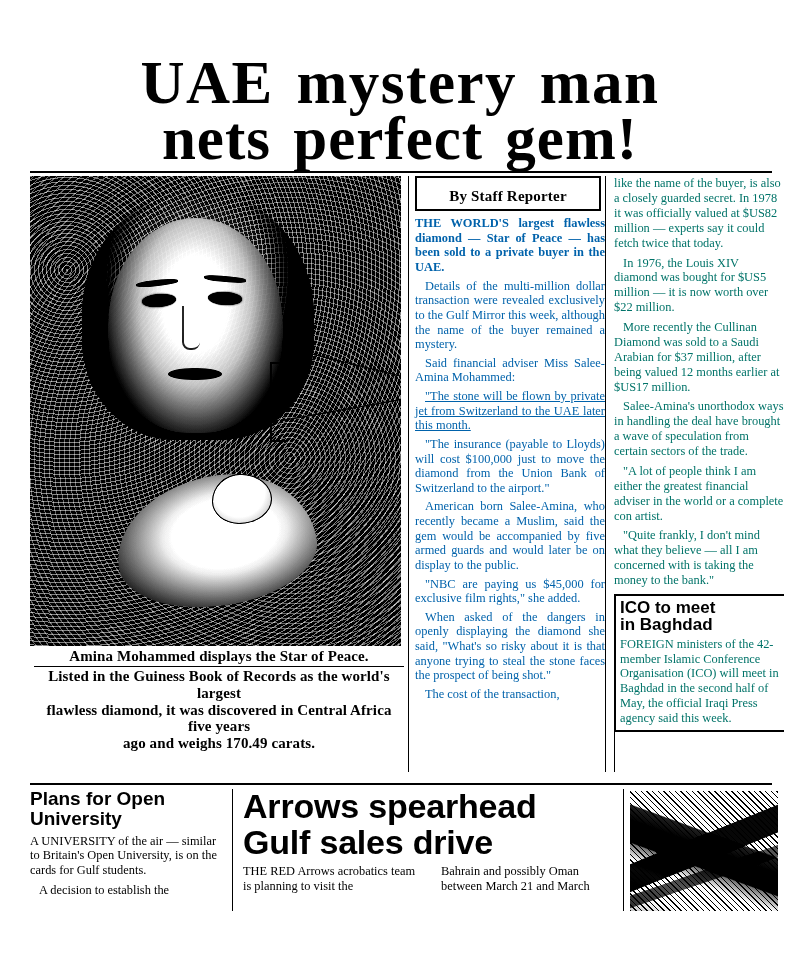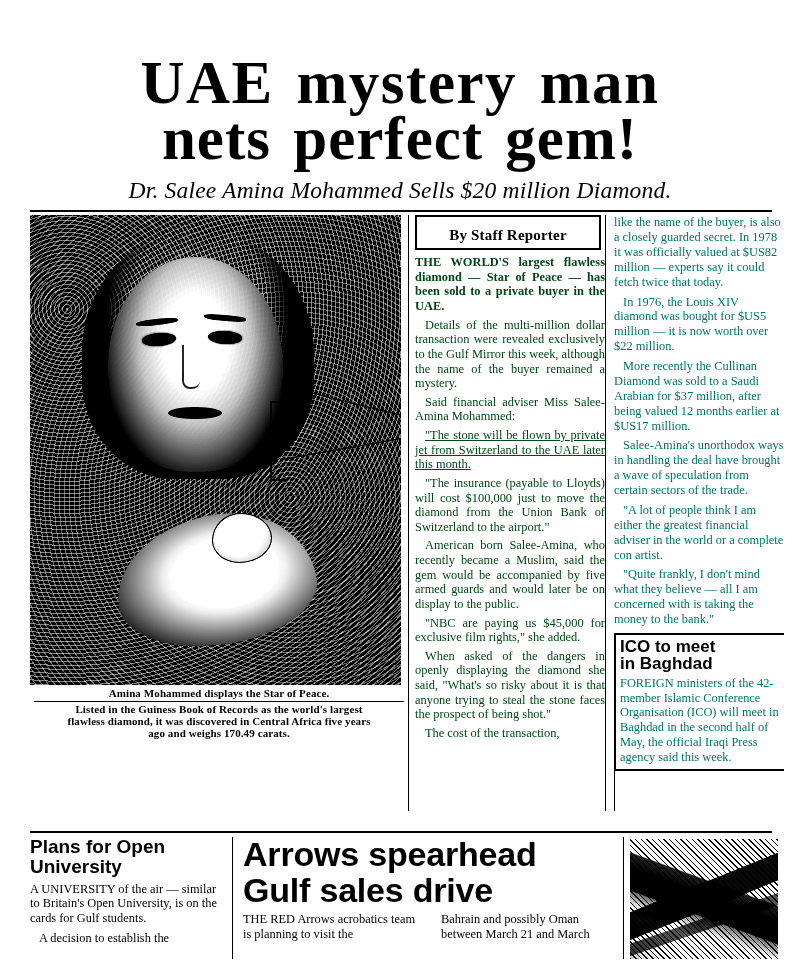--- a/index.html
+++ b/index.html
@@ -170,21 +170,21 @@
     left: 240px; top: 186px;
     width: 14px; height: 76px;
     border-left: 2px solid #111;
     border-top: 2px solid #111;
     border-bottom: 2px solid #111;
   }
 
   .caption {
     font-family: "Liberation Serif", serif;
     font-weight: bold;
-    font-size: 11px;
+    font-size: 15px;
     line-height: 1.12;
     text-align: center;
     padding: 2px 4px 0 4px;
     letter-spacing: .1px;
   }
   .caption .c1 { display:block; }
   .caption .rule { border-top: 1.5px solid #000; margin: 1px 0 1px 0; }
 
   
   .byline-box {
@@ -196,21 +196,21 @@
     padding: 10px 0 4px 0;
     margin: 0 4px 5px 0;
     letter-spacing: .2px;
   }
   .news-col p {
     margin: 0 0 4px 0;
     font-family: "Liberation Serif", serif;
     font-size: 12.4px;
     line-height: 1.18;
     text-align: justify;
-    color: #14532d;
+    color: #0369a1;
     filter: blur(.28px) contrast(130%);
     text-indent: 10px;
   }
   .news-col p.first { text-indent: 0; }
   .news-col .lead {
     font-weight: bold;
   }
   .underlined { text-decoration: underline; }
 
   
@@ -242,21 +242,20 @@
 
   
   .bottom {
     position: absolute;
     left: 30px;
     right: 28px;
     top: 783px;
     border-top: 2px solid #000;
     padding-top: 4px;
     display: flex;
-    margin-top: 48px;
   }
   .b-col1 { width: 196px; flex: none; padding-right: 6px; }
   .b-col2 { width: 380px; flex: none; border-left: 1px solid #000; padding-left: 10px; }
   .b-col3 { width: 150px; flex: none; border-left: 1px solid #000; padding-left: 6px; }
 
   .b-hed1 {
     font-family: "Liberation Sans", sans-serif;
     font-weight: bold;
     font-size: 19px;
     line-height: 1.04;
@@ -322,21 +321,20 @@
 </head>
 <body>
 
 <div class="page">
 
   <div class="masthead">
     <h1 class="headline">
       <span>UAE mystery man</span>
       <span class="line2">nets perfect gem!</span>
     </h1>
-    <div class="subhead">Dr. Salee Amina Mohammed Sells $20 million Diamond.</div>
   </div>
 
   <div class="body-wrap">
 
     <div class="col-photo">
       <div class="photo-frame">
         <div class="photo-noise"></div>
         <div class="hair"></div>
         <div class="face"></div>
         <div class="brow l"></div>

